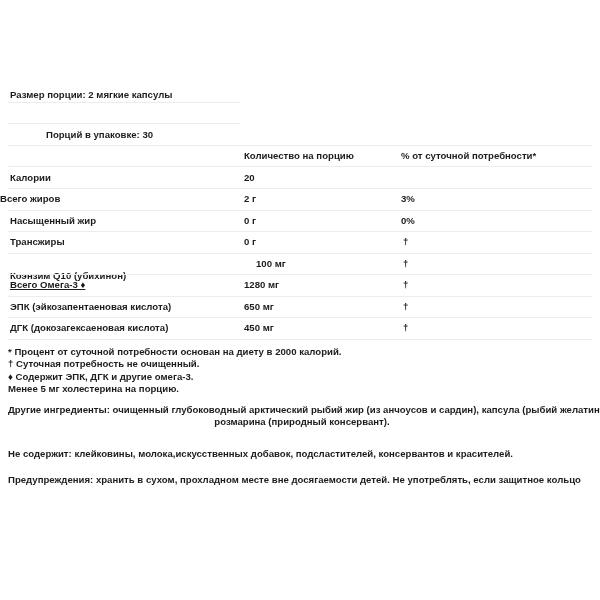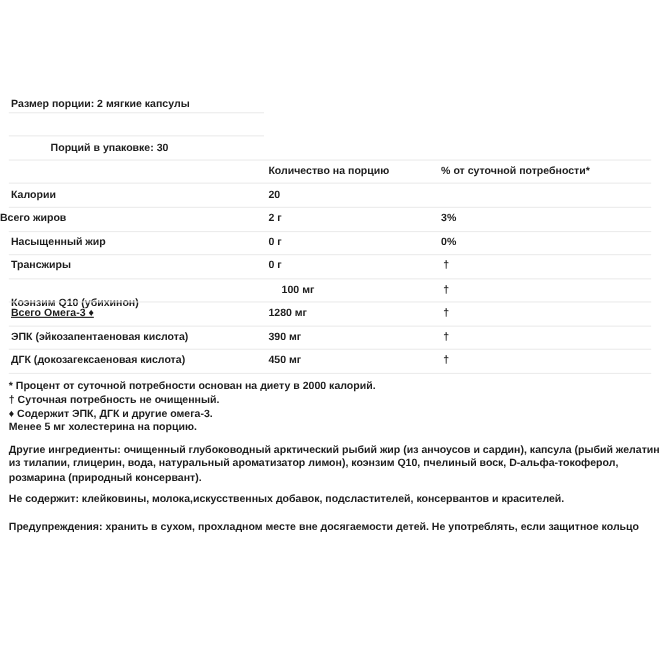--- a/index.html
+++ b/index.html
@@ -68,43 +68,42 @@
 
   <div>
     <div class="row-text" style="left:10px; top:279px;text-decoration:underline;">Всего Омега-3 ♦</div>
     <div class="row-text" style="left:244px; top:279px;">1280 мг</div>
     <div class="row-text" style="left:403px; top:279px;">†</div>
   </div>
   <div class="hline" style="left:8px; width:584px; top:296px;"></div>
 
   <div>
     <div class="row-text" style="left:10px; top:301px;">ЭПК (эйкозапентаеновая кислота)</div>
-    <div class="row-text" style="left:244px; top:301px;">390 мг</div>
+    <div class="row-text" style="left:244px; top:301px;">650 мг</div>
     <div class="row-text" style="left:403px; top:301px;">†</div>
   </div>
   <div class="hline" style="left:8px; width:584px; top:317px;"></div>
 
   <div>
     <div class="row-text" style="left:10px; top:322px;">ДГК (докозагексаеновая кислота)</div>
     <div class="row-text" style="left:244px; top:322px;">450 мг</div>
     <div class="row-text" style="left:403px; top:322px;">†</div>
   </div>
   <div class="hline" style="left:8px; width:584px; top:339px;"></div>
 </div>
 
 <div class="para" style="top:346px;">
   <div>*  Процент от суточной потребности основан на диету в 2000 калорий.</div>
   <div>† Суточная потребность не  очищенный.</div>
   <div>♦  Содержит ЭПК, ДГК и другие омега-3.</div>
   <div>Менее 5 мг холестерина на порцию.</div>
 </div>
 
-<div class="para" style="top:404px;">
+<div class="para" style="top:404px;text-align:center;">
   <div>Другие ингредиенты: очищенный глубоководный арктический рыбий жир (из анчоусов и сардин), капсула (рыбий желатин</div>
-  <div>из тилапии, глицерин, вода, натуральный ароматизатор лимон), коэнзим Q10, пчелиный воск, D-альфа-токоферол,</div>
   <div>розмарина (природный консервант).</div>
 </div>
 
 <div class="para" style="top:448px;">
   <div>Не содержит: клейковины, молока,искусственных добавок, подсластителей, консервантов и красителей.</div>
 </div>
 
 <div class="para" style="top:474px;">
   <div>Предупреждения: хранить в сухом, прохладном месте вне досягаемости детей. Не употреблять, если защитное кольцо</div>
 </div>

